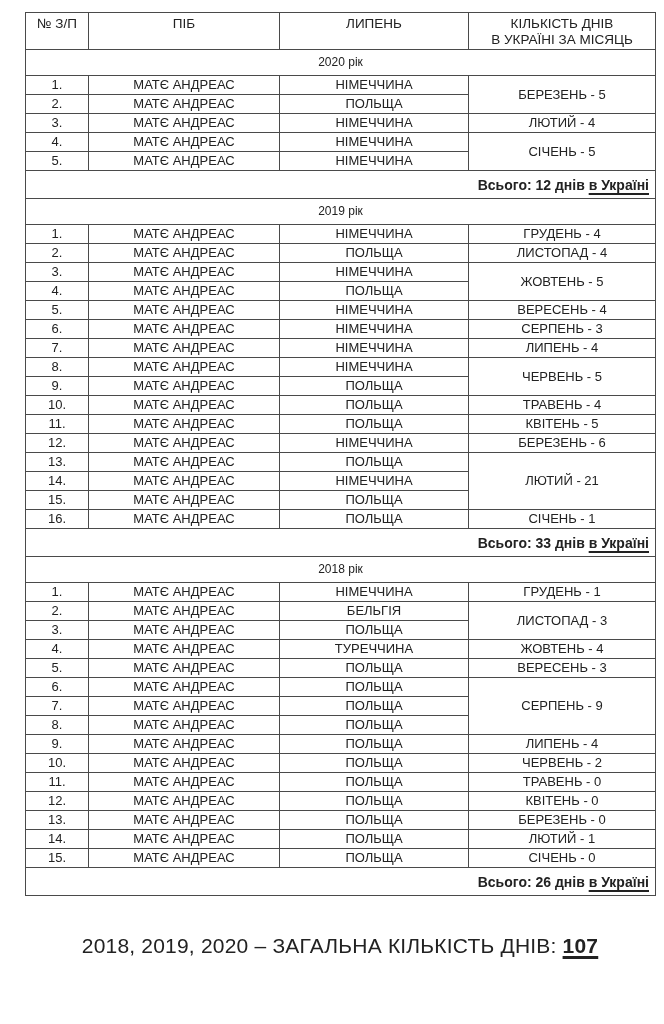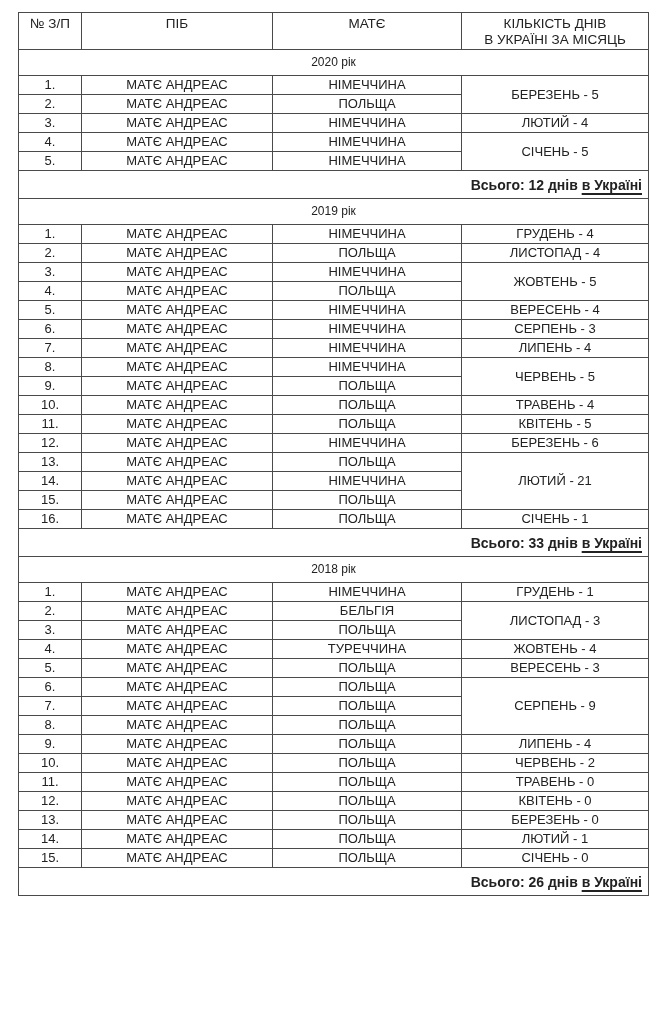--- a/index.html
+++ b/index.html
@@ -3,21 +3,21 @@
 <meta charset="utf-8">
 <style>
   * { box-sizing: border-box; margin: 0; padding: 0; }
   html, body {
     width: 664px; height: 1024px;
     background: #ffffff;
     font-family: "Liberation Sans", "DejaVu Sans", sans-serif;
     color: var(--text-color, #222222);
     overflow: hidden;
   }
-  .page { padding: 12px 0 0 18px; }
+  .page { padding: 12px 0 0 25px; }
 
   table.days-table {
     border-collapse: collapse;
     table-layout: fixed;
     width: 630px;
   }
   .days-table th, .days-table td {
     border: 1.5px solid var(--border-color, #4a4a4a);
     text-align: center;
     overflow: hidden;
@@ -76,21 +76,21 @@
     <colgroup>
       <col style="width:63px">
       <col style="width:191px">
       <col style="width:189px">
       <col style="width:187px">
     </colgroup>
     <thead>
       <tr>
         <th>№ З/П</th>
         <th>ПІБ</th>
-        <th>МАТЄ</th>
+        <th>ЛИПЕНЬ</th>
         <th>
           <div>КІЛЬКІСТЬ ДНІВ</div>
           <div>В УКРАЇНІ ЗА МІСЯЦЬ</div>
         </th>
       </tr>
     </thead>
     <tbody id="table-body">
         <tr class="year-row">
           <td colspan="4">2020 рік</td>
         </tr>
@@ -312,13 +312,16 @@
           <td>МАТЄ АНДРЕАС</td>
           <td>ПОЛЬЩА</td>
           <td rowspan="1">СІЧЕНЬ - 0</td>
         </tr>
         <tr class="total-row">
           <td colspan="4"><span>Всього: 26 днів</span> <span class="underlined">в Україні</span></td>
         </tr>
       </tbody>
   </table>
 
+  <div class="grand-total">
+    <span>2018, 2019, 2020 – ЗАГАЛЬНА КІЛЬКІСТЬ ДНІВ: </span><span class="total-num">107</span>
+  </div>
 </div>
 
 </body></html>

